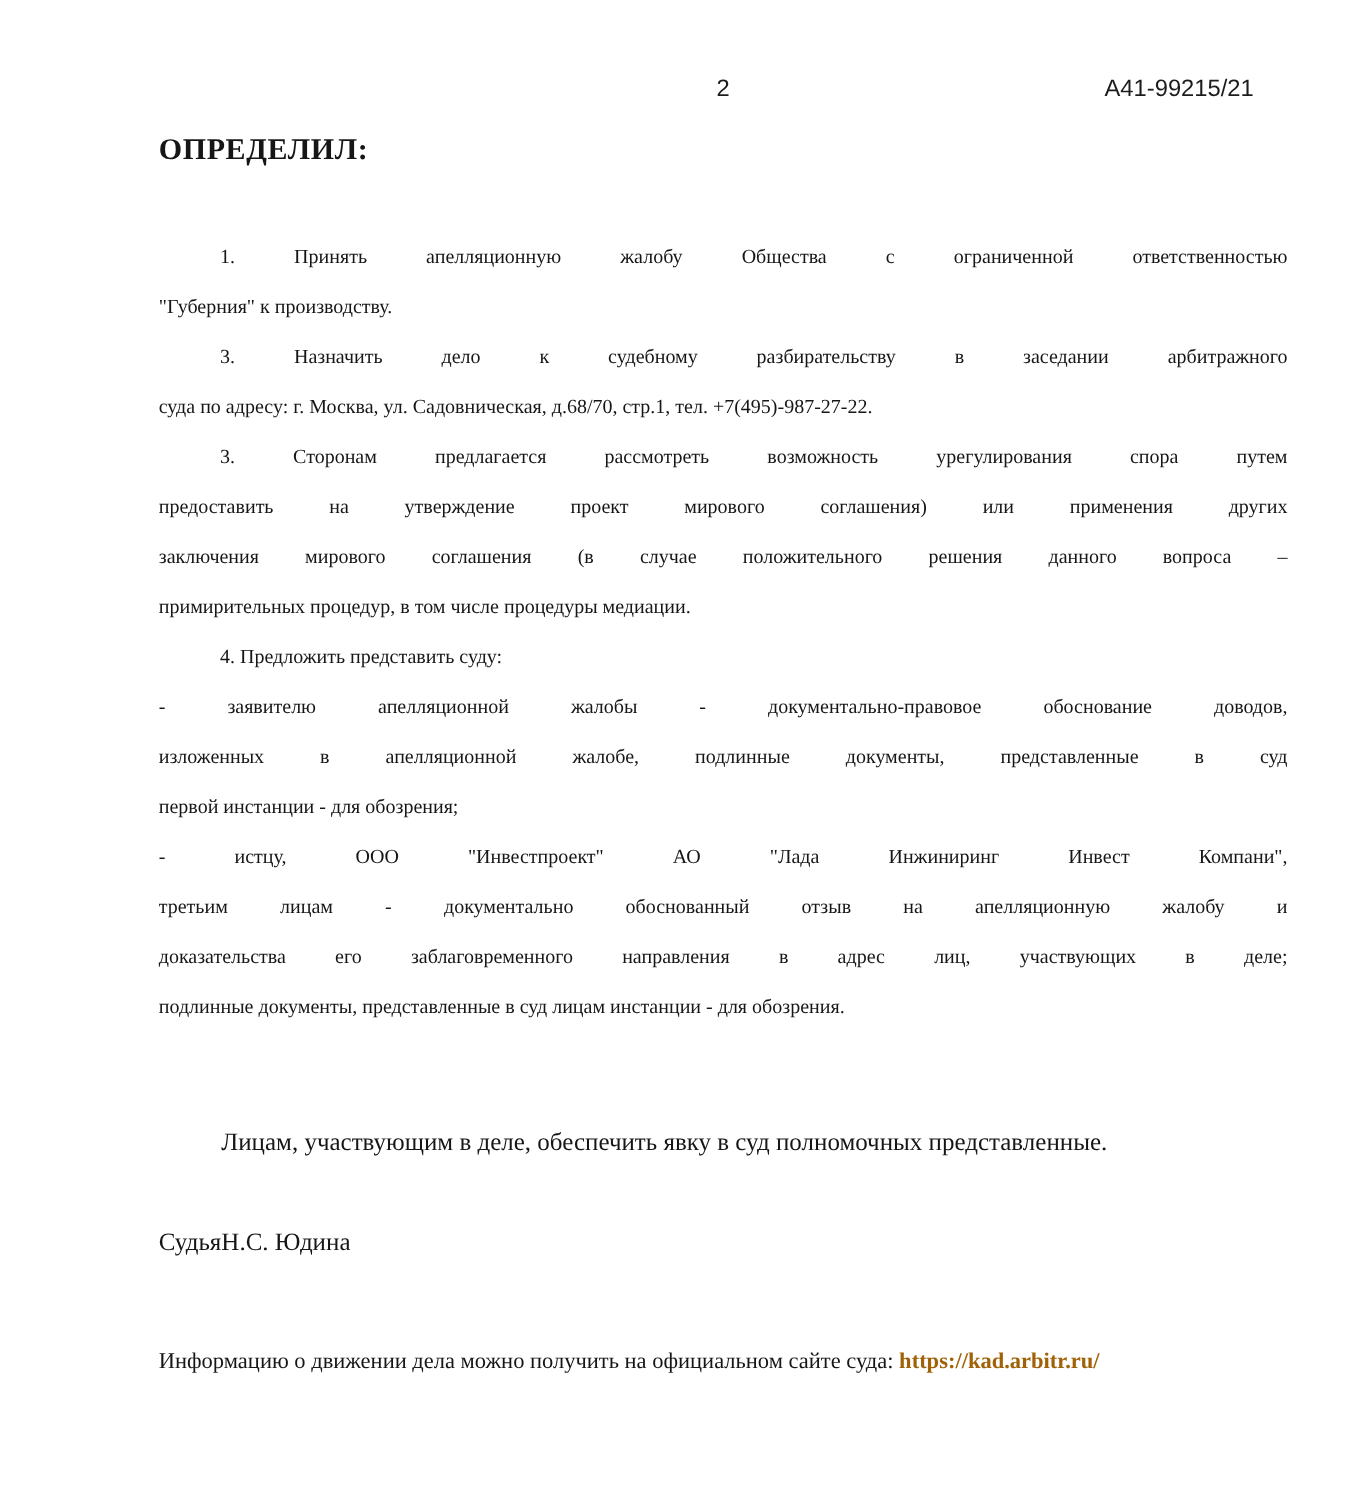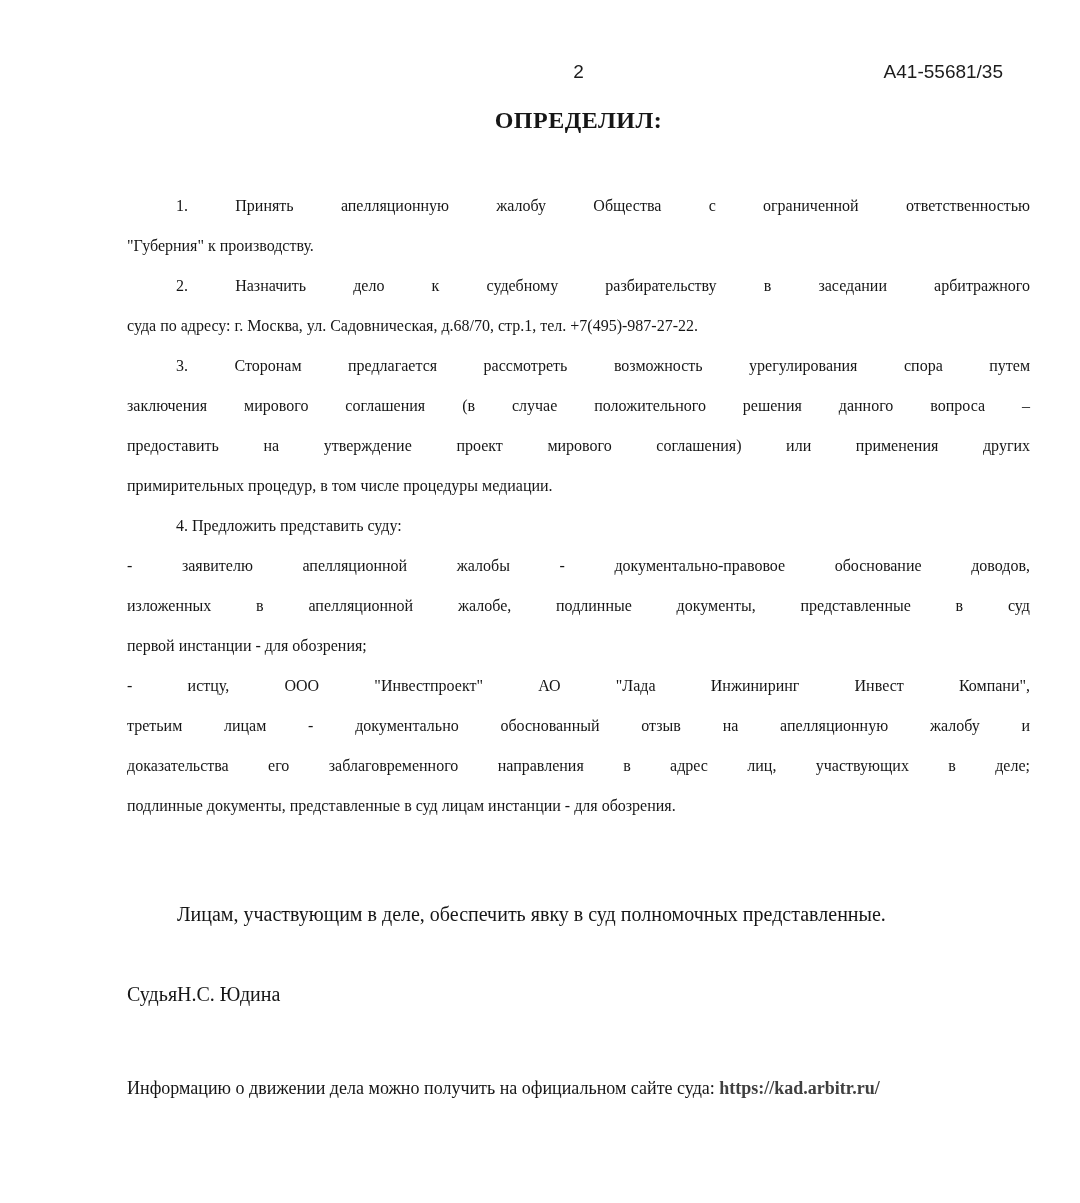--- a/index.html
+++ b/index.html
@@ -34,21 +34,21 @@
   .page-num {
     text-align: center;
   }
   .case-num {
     position: absolute;
     right: 27px;
     top: 0;
   }
   .doc-heading {
     margin-top: 22px;
-    text-align: center;
+    text-align: left;
     font-weight: bold;
     font-size: 24px;
     line-height: 28px;
     letter-spacing: 0.5px;
   }
   .body-block {
     margin-top: 52px;
     font-size: 16px;
     line-height: 40px;
   }
@@ -78,53 +78,53 @@
     line-height: 40px;
     padding-right: 15px;
   }
   .footer-row {
     margin-top: 62px;
     font-size: 18px;
     line-height: 24px;
   }
   .footer-link {
     font-weight: bold;
-    color: #404040;
+    color: #a16207;
     text-decoration: none;
   }
 </style>
 </head>
 <body>
 
 <div class="page">
   <div class="content">
 
     <div class="header-row">
       <div class="page-num">2</div>
-      <div class="case-num">А41-55681/35</div>
+      <div class="case-num">А41-99215/21</div>
     </div>
 
     <div class="doc-heading">ОПРЕДЕЛИЛ:</div>
 
     <div class="body-block">
 
       <div class="para">
         <div class="line ind">1. Принять апелляционную жалобу Общества с ограниченной ответственностью</div>
         <div class="line last">"Губерния" к производству.</div>
       </div>
 
       <div class="para">
-        <div class="line ind">2. Назначить дело к судебному разбирательству в заседании арбитражного</div>
+        <div class="line ind">3. Назначить дело к судебному разбирательству в заседании арбитражного</div>
         <div class="line last">суда по адресу: г. Москва, ул. Садовническая, д.68/70, стр.1, тел. +7(495)-987-27-22.</div>
       </div>
 
       <div class="para">
         <div class="line ind">3. Сторонам предлагается рассмотреть возможность урегулирования спора путем</div>
+        <div class="line">предоставить на утверждение проект мирового соглашения) или применения других</div>
         <div class="line">заключения мирового соглашения (в случае положительного решения данного вопроса –</div>
-        <div class="line">предоставить на утверждение проект мирового соглашения) или применения других</div>
         <div class="line last">примирительных процедур, в том числе процедуры медиации.</div>
       </div>
 
       <div class="para">
         <div class="line ind last">4. Предложить представить суду:</div>
       </div>
 
       <div class="para">
         <div class="line">- заявителю апелляционной жалобы - документально-правовое обоснование доводов,</div>
         <div class="line">изложенных в апелляционной жалобе, подлинные документы, представленные в суд</div>

